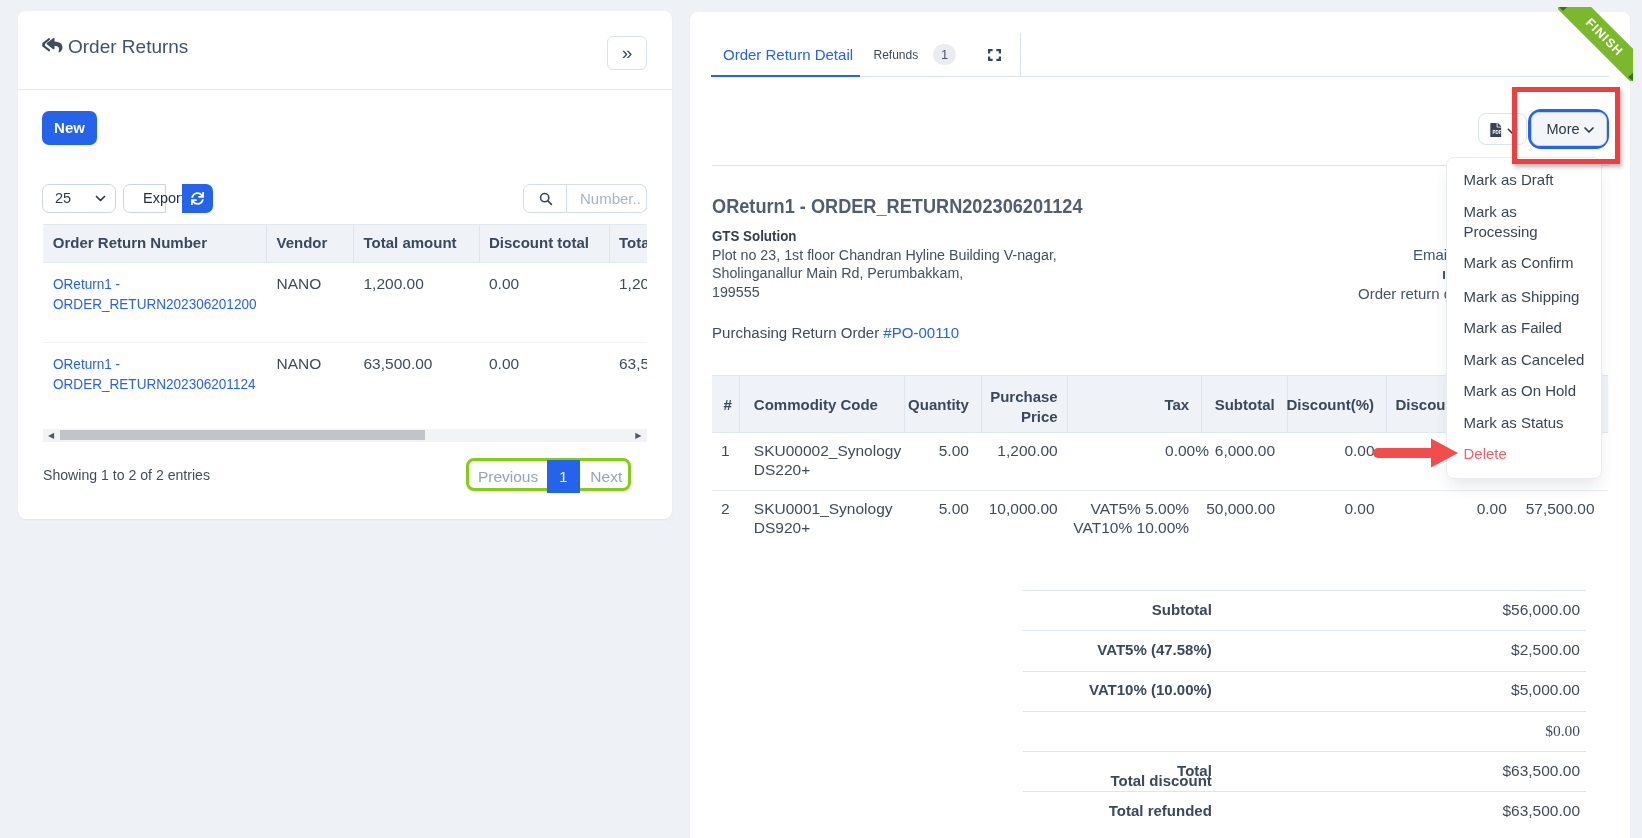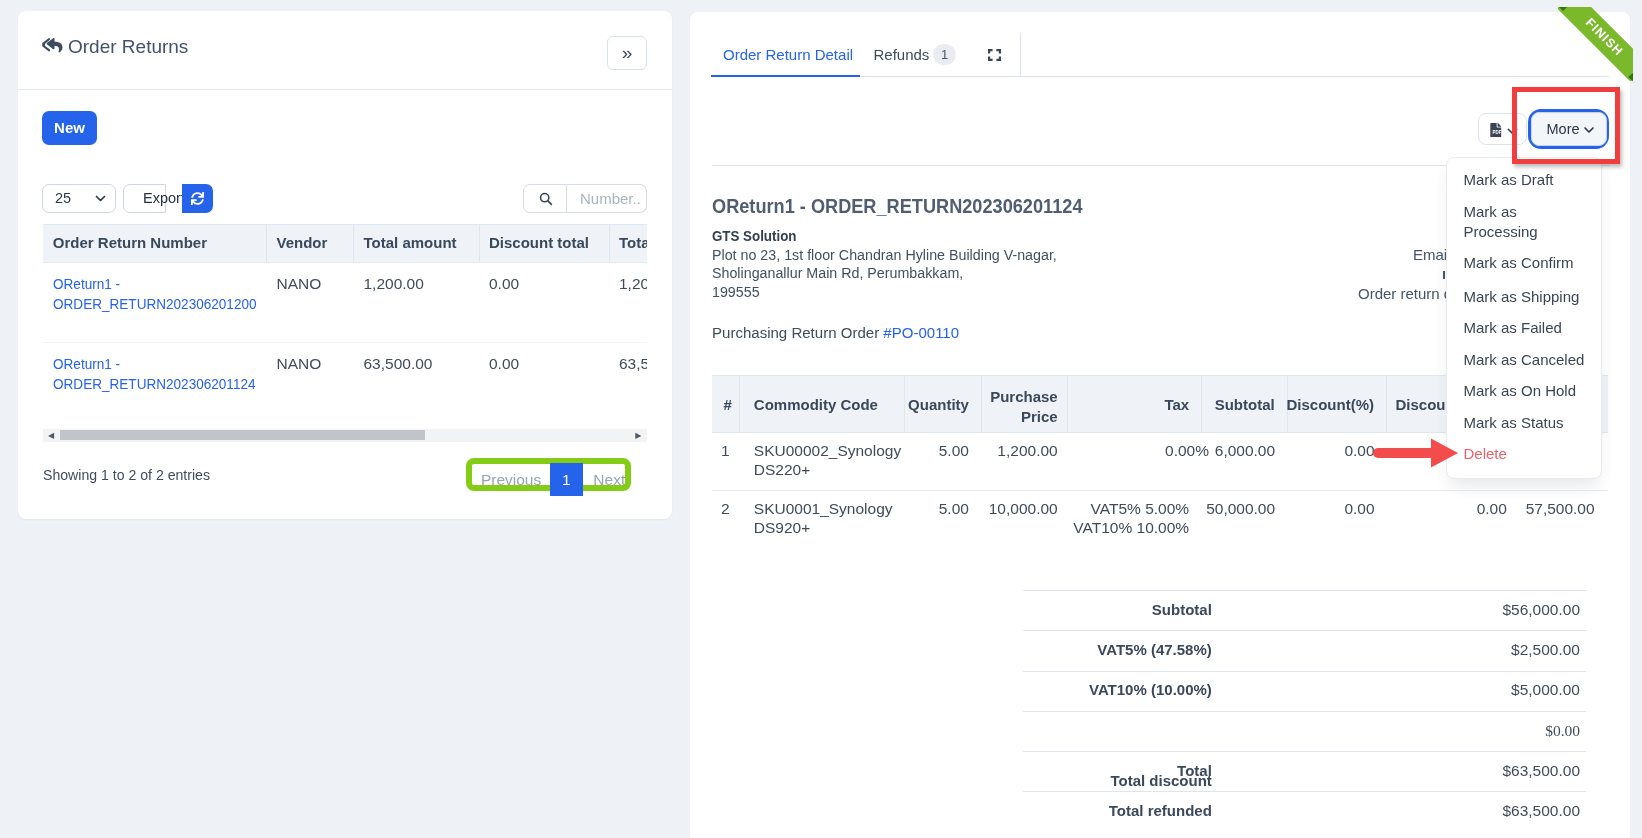--- a/index.html
+++ b/index.html
@@ -77,33 +77,33 @@
   <div class="abs cell" style="left:601px;top:343px;width:27.9px;overflow:hidden;">63,500</div>
 
   <div class="abs" style="left:24.6px;top:417.9px;width:604.3px;height:13px;background:#f1f3f4;">
     <div class="abs" style="left:0;top:0;width:17px;height:13px;font-size:8px;line-height:13px;text-align:center;color:#505a66;">◀</div>
     <div class="abs" style="right:0;top:0;width:17px;height:13px;font-size:8px;line-height:13px;text-align:center;color:#505a66;">▶</div>
     <div class="abs" style="left:17px;top:1.5px;width:365px;height:10px;background:#c1c5c9;"></div>
   </div>
 
   <div class="abs" style="left:24.6px;top:453px;font-size:15.5px;color:#3f4c5e;line-height:21px;transform:scaleX(.91);transform-origin:0 0;white-space:nowrap;">Showing 1 to 2 of 2 entries</div>
 
-  <div class="abs" style="left:448.3px;top:446.8px;width:164.5px;height:33.7px;border:6px solid #84cc16;border-radius:8px;box-sizing:border-box;padding-left:26px;">
+  <div class="abs" style="left:448.3px;top:446.8px;width:164.5px;height:33.7px;border:3px solid #84cc16;border-radius:8px;box-sizing:border-box;padding-left:26px;">
     <div class="abs" style="left:0;top:0;width:77.5px;height:100%;line-height:32px;text-align:center;font-size:15.5px;color:#97a4b5;">Previous</div>
     <div class="abs" style="left:77.5px;top:-1px;width:33px;height:33.7px;background:#2563eb;color:#fff;line-height:33px;text-align:center;font-size:15.5px;">1</div>
     <div class="abs" style="left:110.5px;top:0;width:53px;height:100%;line-height:32px;text-align:center;font-size:15.5px;color:#97a4b5;">Next</div>
   </div>
 </div>
 
 <div class="card" style="left:690px;top:12px;width:940px;height:826px;border-radius:8px 8px 0 0;">
 
   <div class="abs" style="left:21.6px;top:64px;width:897px;height:1px;background:#dde3ec;"></div>
   <div class="abs" style="left:21px;top:62.5px;width:148.7px;height:2.5px;background:#2563eb;"></div>
   <div class="abs" style="left:33px;top:35px;font-size:15px;font-weight:500;color:#2563eb;line-height:16px;">Order Return Detail</div>
-  <div class="abs" style="left:183.5px;top:35px;font-size:15px;color:#3f4959;line-height:16px;">Refunds</div>
+  <div class="abs" style="left:183.5px;top:35px;font-size:12px;color:#3f4959;line-height:16px;">Refunds</div>
   <div class="abs" style="left:243px;top:31.5px;width:23px;height:21px;background:#e9edf2;border-radius:11px;text-align:center;line-height:21px;font-size:13px;color:#4a5568;">1</div>
   <svg class="abs" style="left:297.5px;top:36.5px;" width="13" height="12" viewBox="0 0 13 12" fill="none" stroke="#39455a" stroke-width="2.2">
       <path d="M1.1 4.6 V1.1 H4.6 M8.4 1.1 H11.9 V4.6 M11.9 7.4 V10.9 H8.4 M4.6 10.9 H1.1 V7.4"></path>
     </svg>
   <div class="abs" style="left:329.5px;top:21px;width:1px;height:43px;background:#dde3ec;"></div>
 
   <div class="abs" style="left:21.6px;top:153px;width:897px;height:1px;background:#dde3ec;"></div>
 
   <div class="abs" style="left:788px;top:101px;width:49px;height:32px;border:1px solid #dbe3ee;border-radius:8px;box-sizing:border-box;">
     <svg class="abs" style="left:11px;top:8.5px;" width="11.5" height="14.5" viewBox="0 0 384 512" fill="#3b4454">

